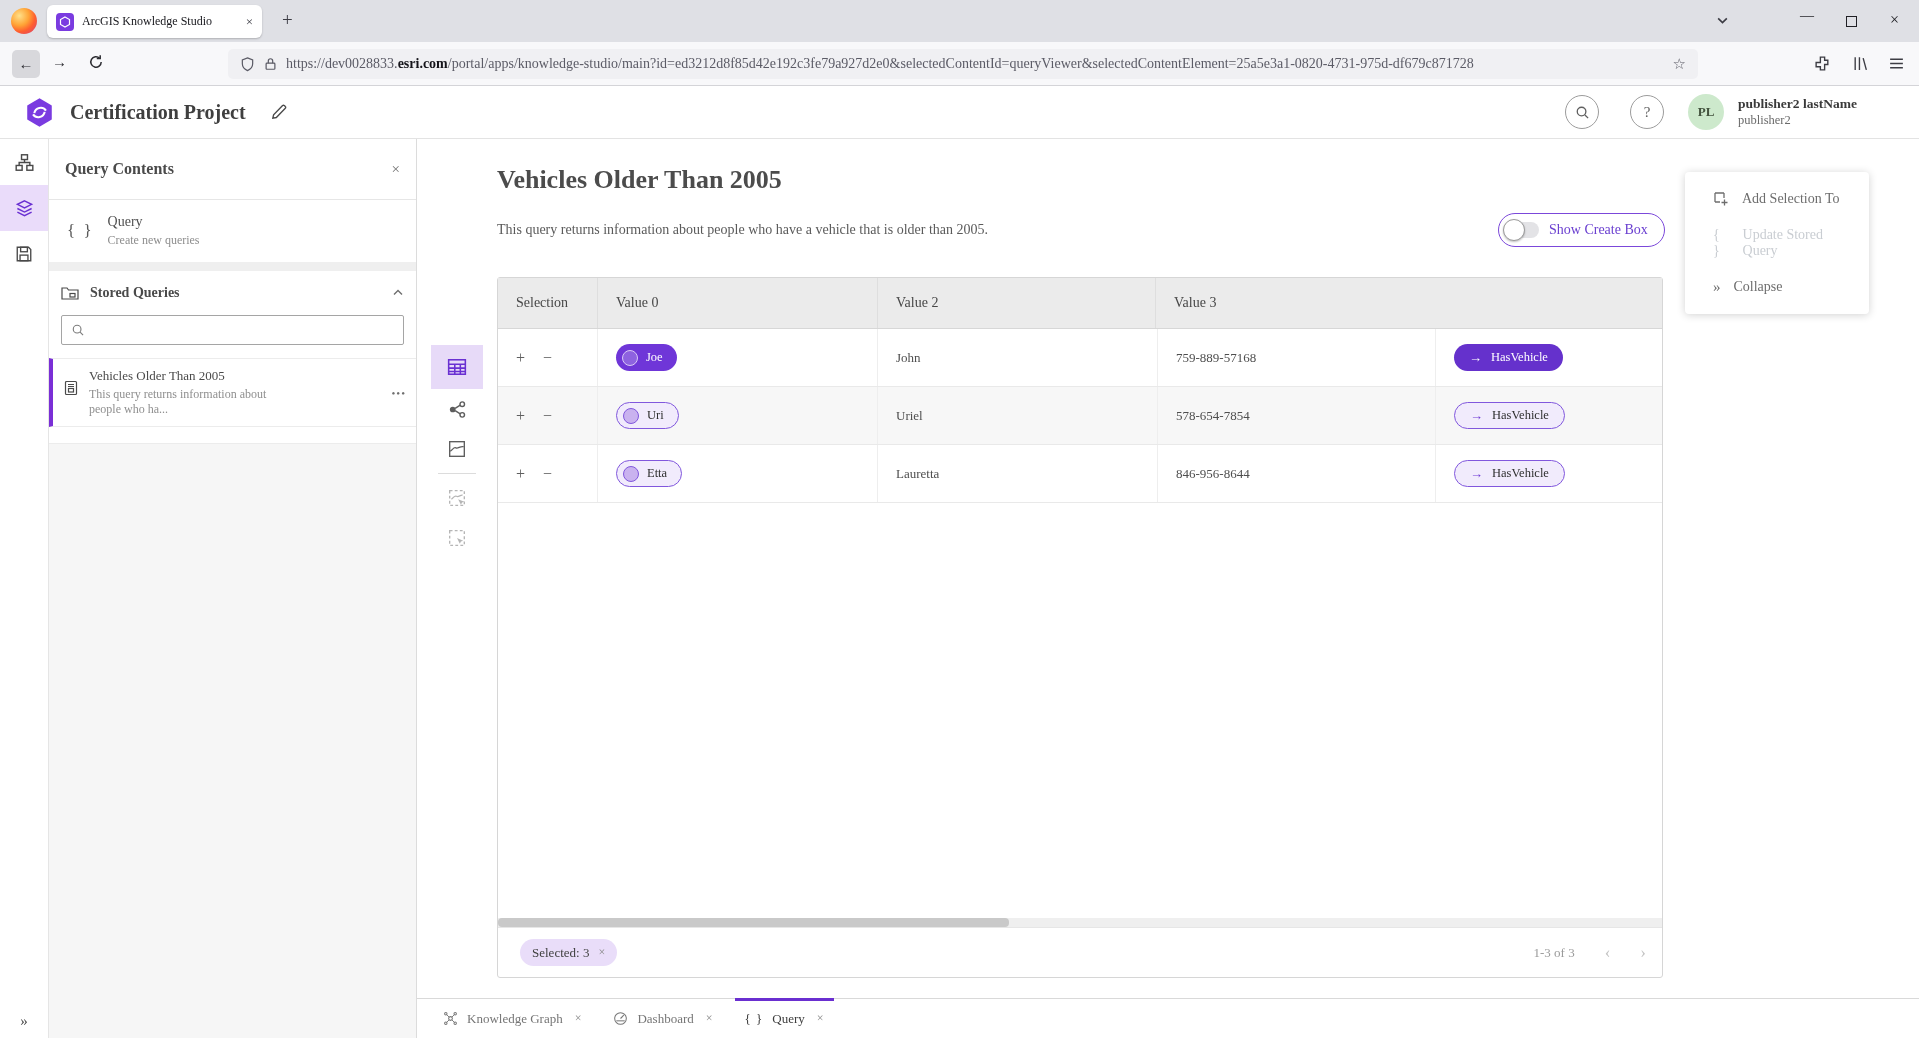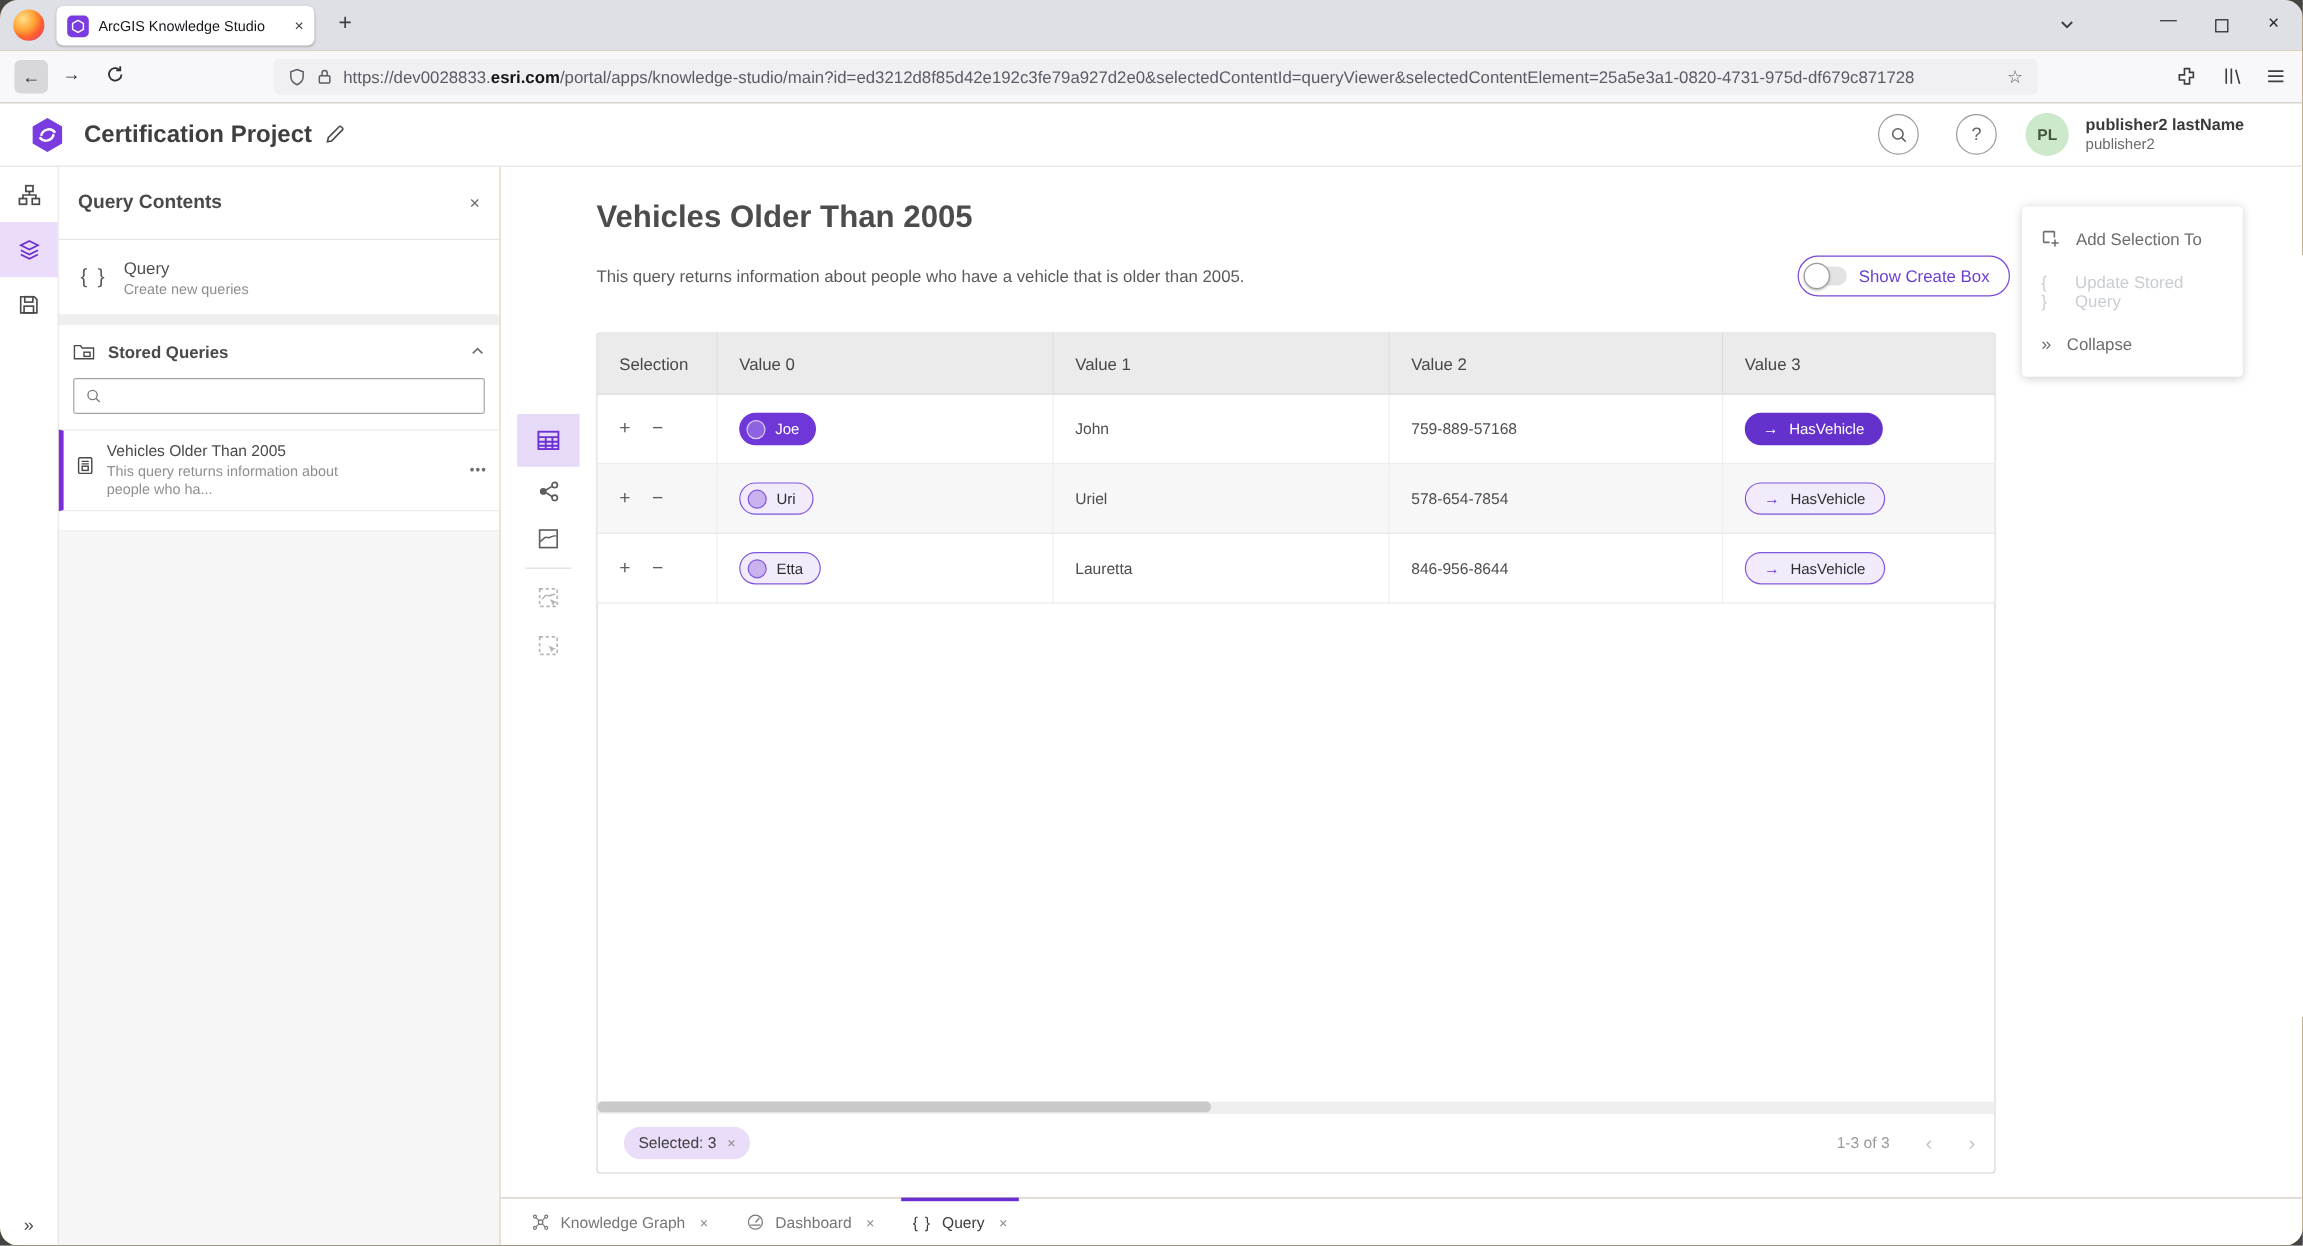--- a/index.html
+++ b/index.html
@@ -1,17 +1,17 @@
 <!DOCTYPE html>
 <html><head>
 <meta charset="utf-8">
 <style>
   * { box-sizing: border-box; margin: 0; padding: 0; }
   body { margin: 0; background: #444; font-family: "Liberation Sans", sans-serif; }
-  .screen { position: relative; width: 1919px; height: 1038px; background: #a16207; overflow: hidden; font-family: Liberation Sans, sans-serif; border-radius: 15px; }
+  .screen { position: relative; width: 1919px; height: 1038px; background: #84cc16; overflow: hidden; font-family: Liberation Serif, serif; }
 
   
   .tabstrip { position: absolute; left: 0; top: 0; width: 100%; height: 42px; background: #dfe0e5; }
   .ff-logo { position: absolute; left: 11px; top: 8px; width: 26px; height: 26px; border-radius: 50%;
     background: radial-gradient(circle at 32% 30%, #ffe089 0%, #ffa436 38%, #ff5f2e 62%, #cf3d84 100%); }
   .btab-active { position: absolute; left: 47px; top: 5px; width: 215px; height: 33px; background: #fff; border-radius: 6px;
     box-shadow: 0 1px 2px rgba(0,0,0,.22); display: flex; align-items: center; gap: 8px; padding: 0 9px; }
   .fav { width: 18px; height: 18px; border-radius: 4px; background: #7a3be0; display: flex; align-items: center; justify-content: center; flex: none; }
   .btab-title { flex: 1; font-size: 12px; color: #17171c; white-space: nowrap; overflow: hidden; }
   .btab-x { color: #3c3c44; font-size: 13px; cursor: default; }
@@ -122,21 +122,21 @@
   .hscroll { position: absolute; left: 0; right: 0; bottom: 50px; height: 9px; background: #efefef; }
   .hthumb { width: 511px; height: 9px; background: #c9c9c9; border-radius: 4px; }
   .cfoot { position: absolute; left: 0; right: 0; bottom: 0; height: 50px; border-top: 1px solid #e6e6e6;
     display: flex; align-items: center; justify-content: space-between; padding: 0 16px 0 22px; }
   .chip { background: #e9ddf9; border-radius: 14px; height: 27px; display: inline-flex; align-items: center; gap: 9px; padding: 0 12px; font-size: 13px; color: #3f3f3f; }
   .chip .x { color: #8a8a8a; font-size: 12px; }
   .pag { display: flex; align-items: center; gap: 30px; font-size: 13px; color: #9a9a9a; }
   .pag .pchev { font-size: 17px; color: #c4c4c4; }
 
   .ctxmenu { position: absolute; left: 1268px; top: 33px; width: 184px; background: #fff; border-radius: 4px;
-    box-shadow: 0 1px 8px rgba(0,0,0,.18); padding: 5px 0; }
+    box-shadow: 0 1px 8px rgba(0,0,0,.18); padding: 5px 12px; }
   .mi { height: 44px; display: flex; align-items: center; gap: 13px; padding: 0 16px; font-size: 14px; color: #6d6d6d; }
   .mi.disabled { color: #c9cdd2; }
   .mi .mbraces { font-size: 14px; letter-spacing: 1px; }
   .mi .mchev { font-size: 15px; }
 
   
   .bottombar { position: absolute; left: 417px; top: 998px; width: 1502px; height: 40px; background: #fff; border-top: 1px solid #d9d9d9;
     display: flex; align-items: center; padding-left: 10px; }
   .dtab { position: relative; height: 40px; display: flex; align-items: center; gap: 9px; padding: 0 16px; font-size: 13px; color: #767676; }
   .dtab .x { color: #8a8a8a; font-size: 12px; margin-left: 3px; }
@@ -382,21 +382,20 @@
               <path d="M8 8l2.5 5 1-2 2-.6z" fill="#5d5d5d"></path>
             </svg>
         </span>
       </div>
     </div>
 
     <div class="card">
       <div class="thead">
         <div class="th cw0">Selection</div>
         <div class="th cw1">Value 0</div>
-        <div class="th cw2">Value 1</div>
         <div class="th cw3">Value 2</div>
         <div class="th cw4">Value 3</div>
       </div>
 
       <div class="trow">
         <div class="td cw0 selcell">
           <span>+</span>
           <span>−</span>
         </div>
         <div class="td cw1">

